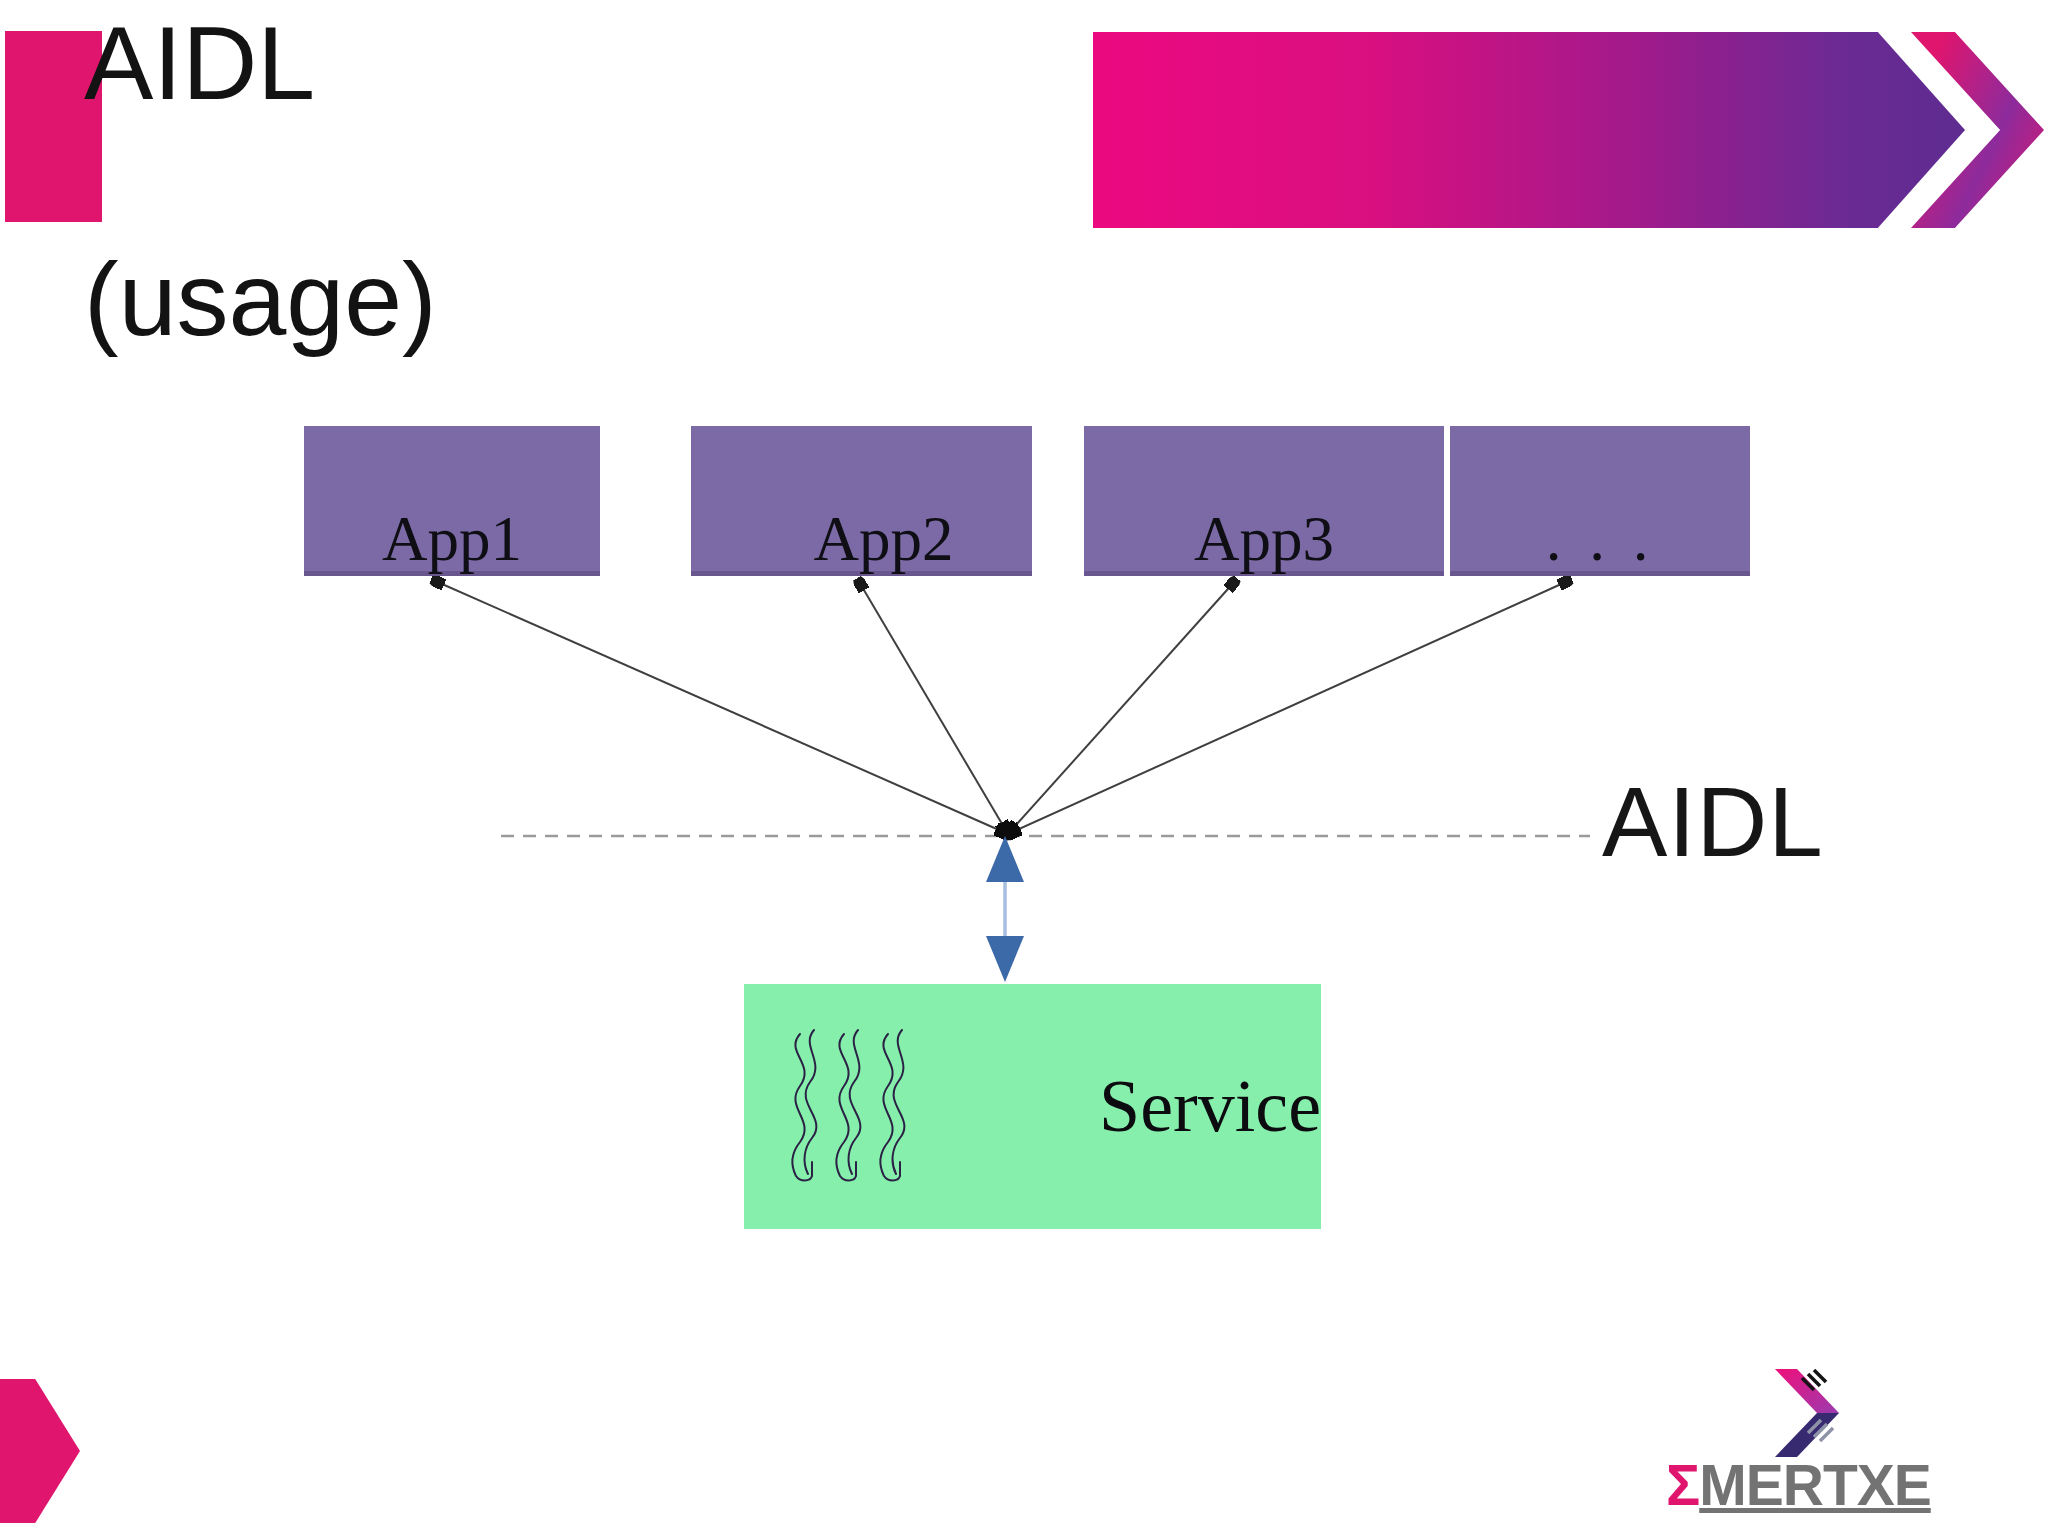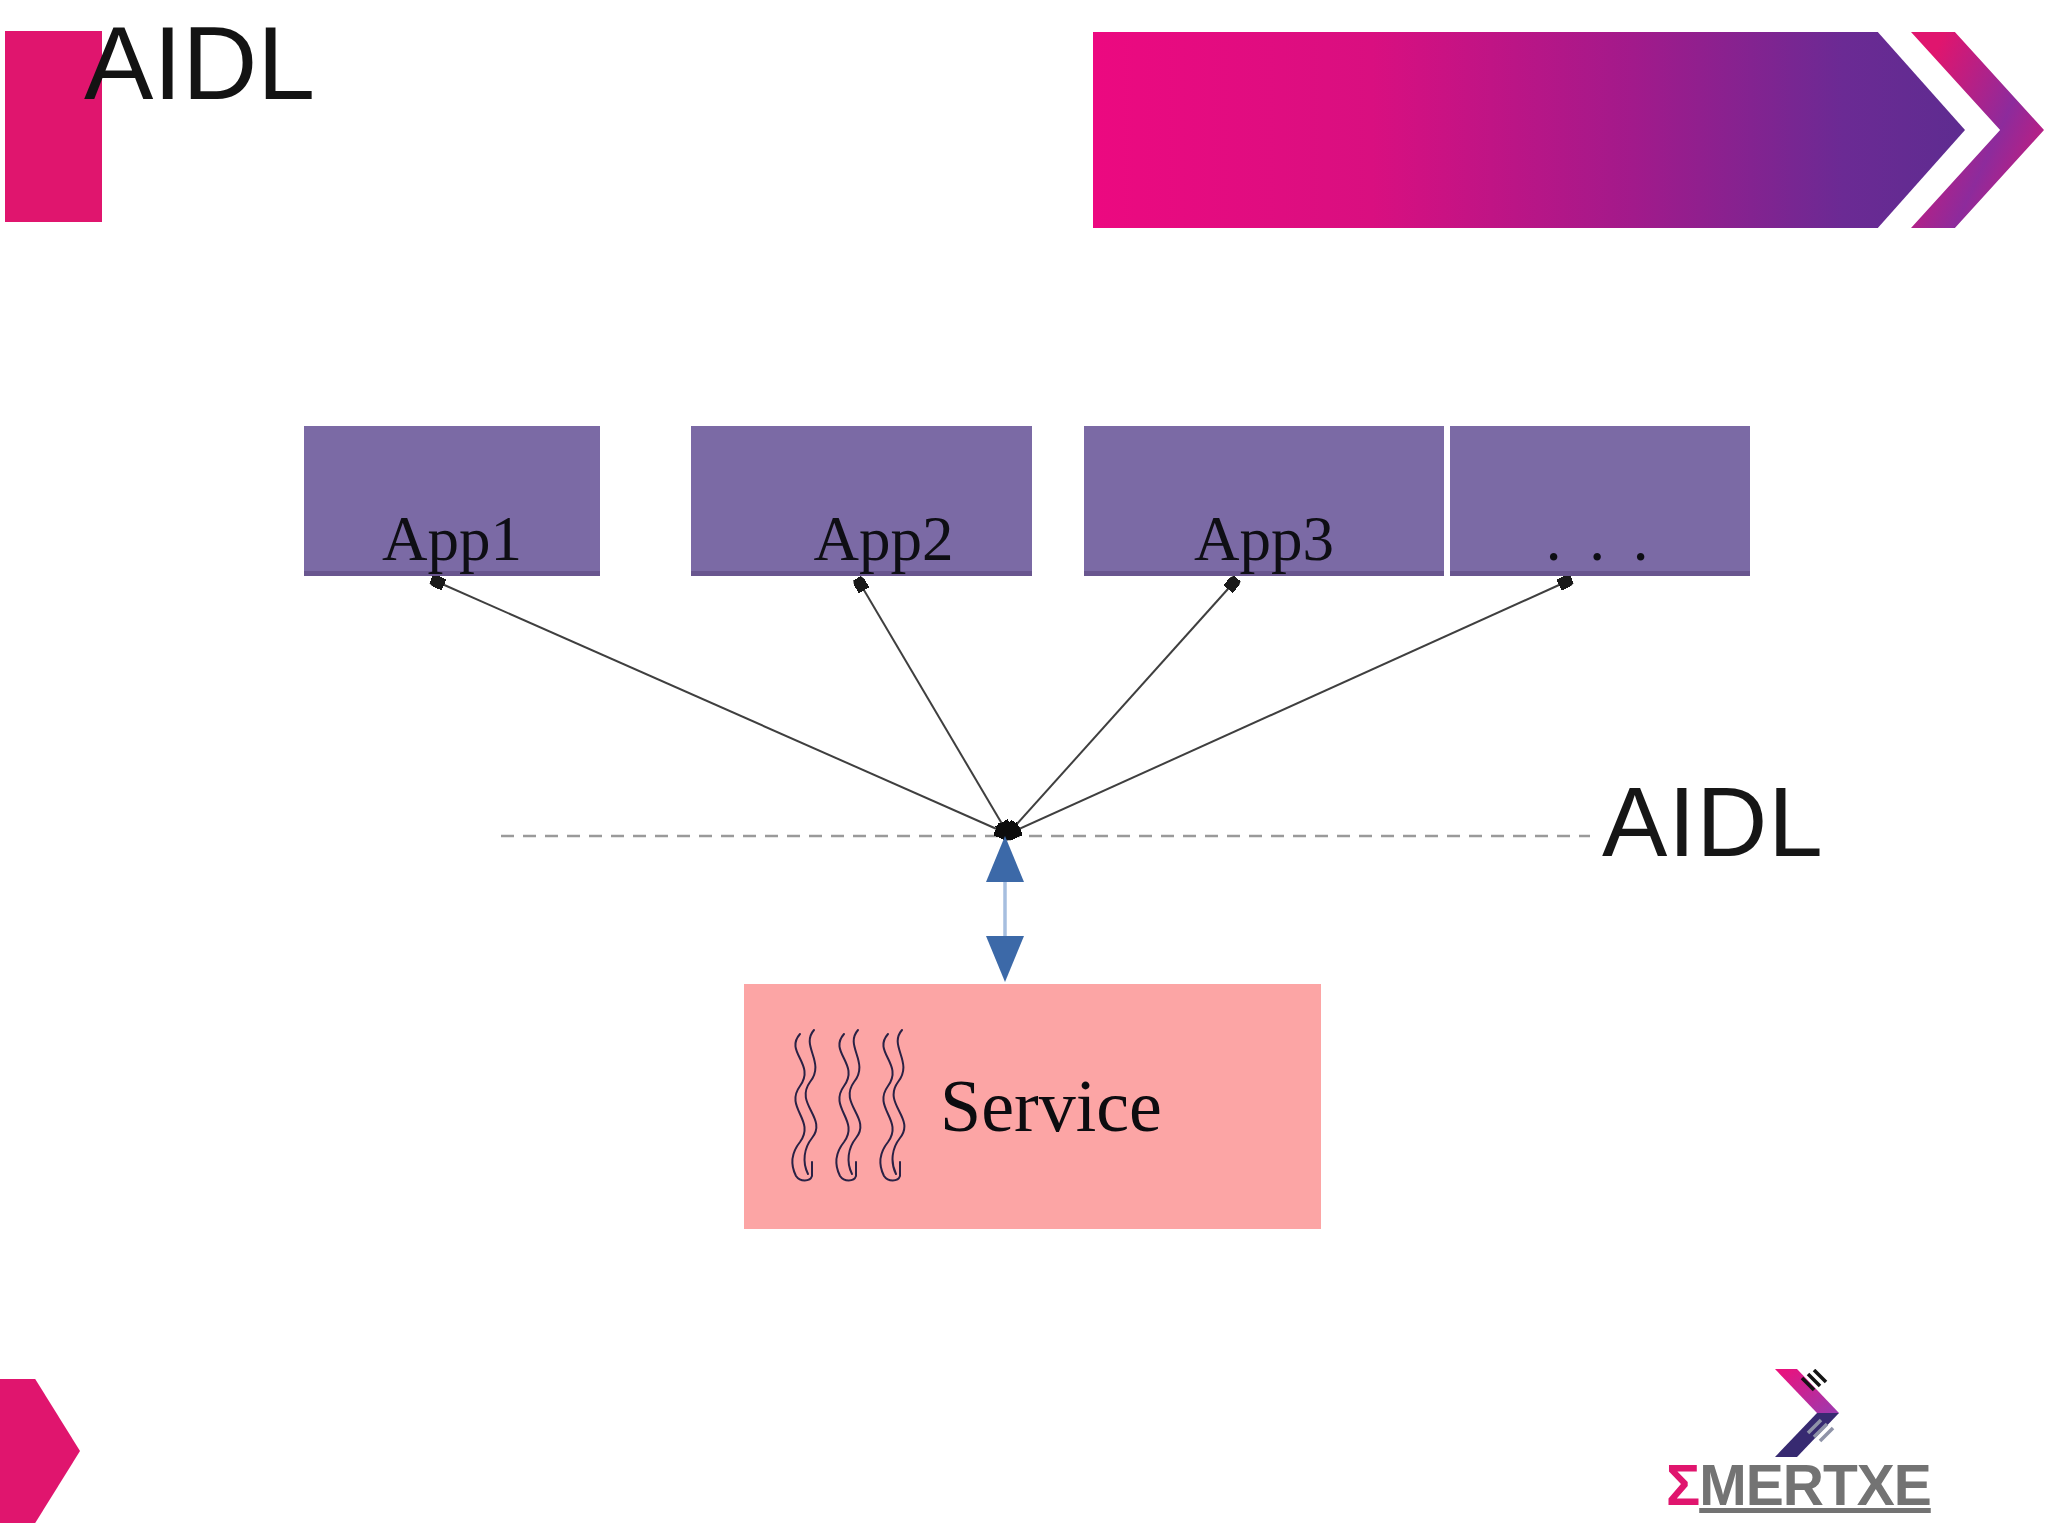--- a/index.html
+++ b/index.html
@@ -32,22 +32,22 @@
     position:absolute;display:flex;align-items:flex-end;justify-content:center;
     background:#7b6aa5;box-shadow:inset 0 -5px 0 rgba(40,20,70,0.22);
     font-family:"Liberation Serif", serif;font-size:63px;color:#0e0e14;
   }
   #app1{left:304px;top:426px;width:296px;height:150px;}
   #app2{left:691px;top:426px;width:297px;height:150px;padding-left:44px;}
   #app3{left:1084px;top:426px;width:360px;height:150px;}
   #app4{left:1450px;top:426px;width:300px;height:150px;letter-spacing:6px;}
   .service-box{
     position:absolute;left:744px;top:984px;width:577px;height:245px;
-    background:#fca5a5;display:flex;align-items:center;
-    font-family:"Liberation Serif", serif;color:#0c0c10;
+    background:#86efac;display:flex;align-items:center;
+    font-family:"Liberation Serif", serif;color:#0c0c10;justify-content:space-between;
   }
   .service-box .threads{margin-left:34px;flex:0 0 auto;}
   .service-box .svc-label{font-size:74px;margin-left:34px;}
   .aidl-side-label{
     position:absolute;left:1602px;top:766px;
     font-size:98px;color:#161616;letter-spacing:1px;
   }
   
   .wires{position:absolute;left:0;top:0;pointer-events:none;}
   
@@ -60,21 +60,21 @@
     font-size:57px;font-weight:bold;letter-spacing:-1px;white-space:nowrap;}
   .logo .sigma{color:#e0156e;}
   .logo .rest{color:#737373;text-decoration:underline;}
   .logo-mark{position:absolute;left:1775px;top:1369px;}
 </style>
 </head>
 <body>
 
 <div class="title-accent"></div>
 <div class="page-title"><span>AIDL</span><br>
-</div>
+<span>(usage)</span></div>
 <div class="banner"></div>
 <div class="banner-chevron"></div>
 
 <svg class="wires" width="2048" height="1535" viewBox="0 0 2048 1535">
   <defs>
     <marker id="ah" markerWidth="14" markerHeight="12" refX="12" refY="6" orient="auto" markerUnits="userSpaceOnUse">
       <path d="M0,0 L14,6 L0,12 Z" fill="#1a1a1a" transform="scale(2.4) translate(-4,-3.5)"></path>
     </marker>
     <marker id="ahBig" markerWidth="16" markerHeight="14" refX="13" refY="7" orient="auto-start-reverse" markerUnits="userSpaceOnUse">
       <path d="M0,0 L16,7 L0,14 Z" fill="#0d0d0d" transform="scale(3.2) translate(-7,-4.8)"></path>

